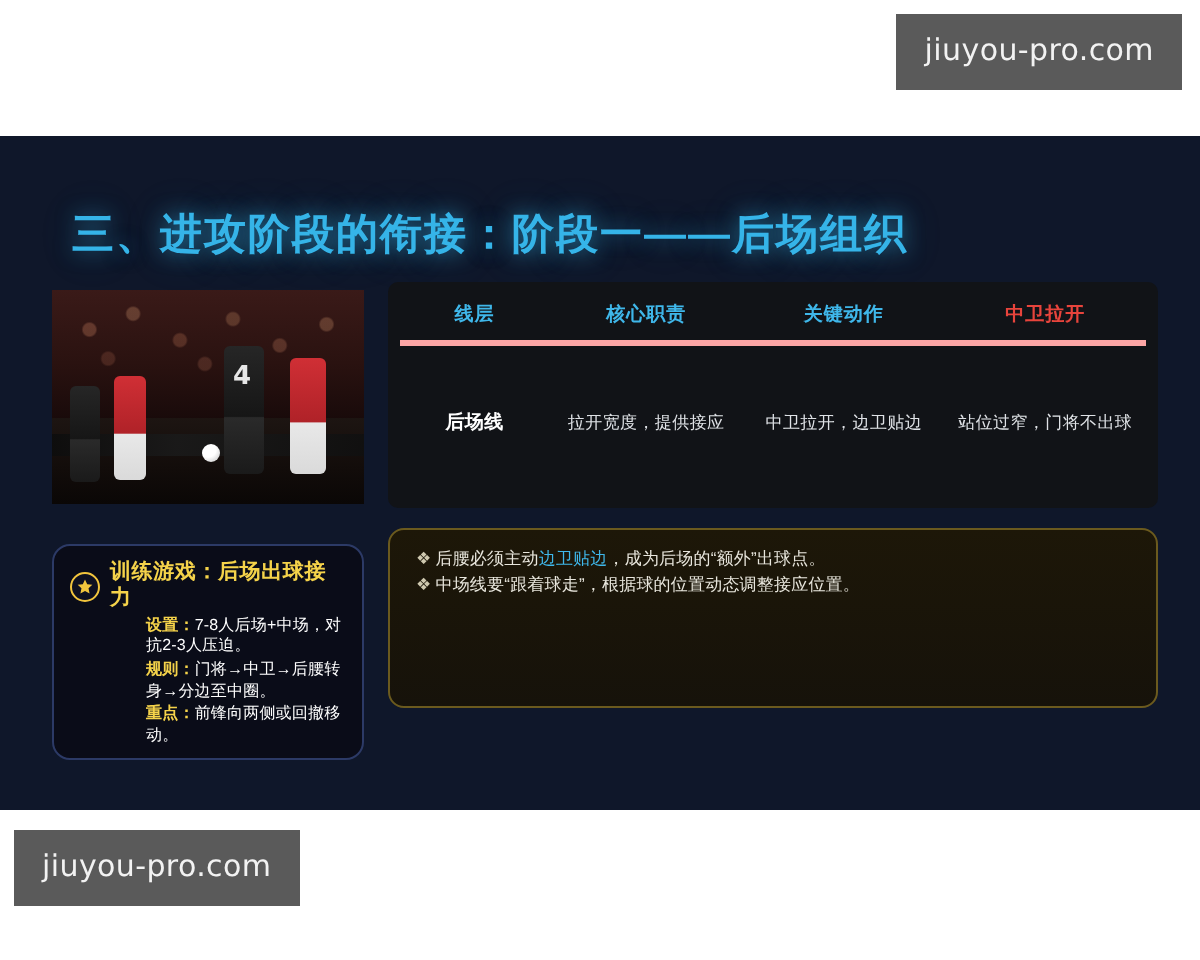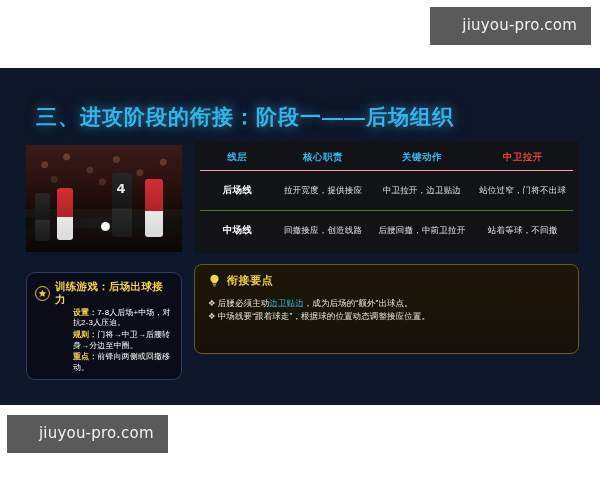--- a/index.html
+++ b/index.html
@@ -18,21 +18,21 @@
   }
 
   
   .watermark {
     position: absolute;
     background: #5a5a5a;
     color: #f2f2f2;
     font-size: 15px;
     letter-spacing: 0.2px;
     line-height: 1;
-    padding: 11px 14px 12px 32px;
+    padding: 11px 14px 12px 14px;
     white-space: nowrap;
     font-family: "DejaVu Sans", "Liberation Sans", sans-serif;
   }
   #wm-top { top: 7px; right: 9px; }
   #wm-bottom { left: 7px; bottom: 27px; }
 
   
   #slide {
     position: absolute;
     left: 0;
@@ -130,21 +130,21 @@
   table#tbl {
     width: 100%;
     height: 100%;
     border-collapse: collapse;
     table-layout: fixed;
   }
   table#tbl th {
     font-size: 9.5px;
     font-weight: bold;
     padding: 5px 2px 6px 2px;
-    border-bottom: 1px solid #fca5a5;
+    border-bottom: 3px solid #fca5a5;
     color: #3fb7ea;
     letter-spacing: 0.5px;
   }
   table#tbl th.warn { color: #e8443c; }
   table#tbl td {
     font-size: 8.5px;
     color: #dfe2e6;
     text-align: center;
     padding: 5px 2px;
     border-bottom: 1px solid #4d7c0f;
@@ -283,26 +283,20 @@
             <th class="warn">中卫拉开</th>
           </tr>
         </thead>
         <tbody>
           <tr>
             <td class="rowhead">后场线</td>
             <td>拉开宽度，提供接应</td>
             <td>中卫拉开，边卫贴边</td>
             <td>站位过窄，门将不出球</td>
           </tr>
-          <tr>
-            <td class="rowhead">中场线</td>
-            <td>回撤接应，创造线路</td>
-            <td>后腰回撤，中前卫拉开</td>
-            <td>站着等球，不回撤</td>
-          </tr>
         </tbody>
       </table>
     </div>
 
     <div id="game-card">
       <div id="game-head">
         <span class="star-badge">
           <svg viewBox="0 0 24 24" aria-hidden="true">
             <path d="M12 2l2.9 6.3 6.9.8-5.1 4.7 1.4 6.8L12 17.2 5.9 20.6l1.4-6.8L2.2 9.1l6.9-.8z" fill="#f2c53d"></path>
           </svg>
@@ -314,28 +308,20 @@
       </div>
       <div class="game-line">
         <b>规则：</b><span>门将→中卫→后腰转身→分边至中圈。</span>
       </div>
       <div class="game-line">
         <b>重点：</b><span>前锋向两侧或回撤移动。</span>
       </div>
     </div>
 
     <div id="tips-card">
-      <div id="tips-head">
-        <svg class="bulb" viewBox="0 0 24 26" aria-hidden="true">
-          <path d="M12 1.5a7.6 7.6 0 0 0-4.5 13.7c.8.6 1.2 1.3 1.3 2.1h6.4c.1-.8.5-1.5 1.3-2.1A7.6 7.6 0 0 0 12 1.5z" fill="#f5d645"></path>
-          <rect x="8.6" y="18.6" width="6.8" height="1.9" rx=".9" fill="#c9a52f"></rect>
-          <rect x="9.6" y="21.4" width="4.8" height="1.8" rx=".9" fill="#c9a52f"></rect>
-        </svg>
-        <span id="tips-title">衔接要点</span>
-      </div>
 
       <div class="tip">
         <span class="dia">❖</span><span>后腰必须主动</span><span class="hl">边卫贴边</span><span>，成为后场的“额外”出球点。</span>
       </div>
       <div class="tip">
         <span class="dia">❖</span><span>中场线要“跟着球走”，根据球的位置动态调整接应位置。</span><span class="hl"></span><span></span>
       </div>
     </div>
 
   </div>

